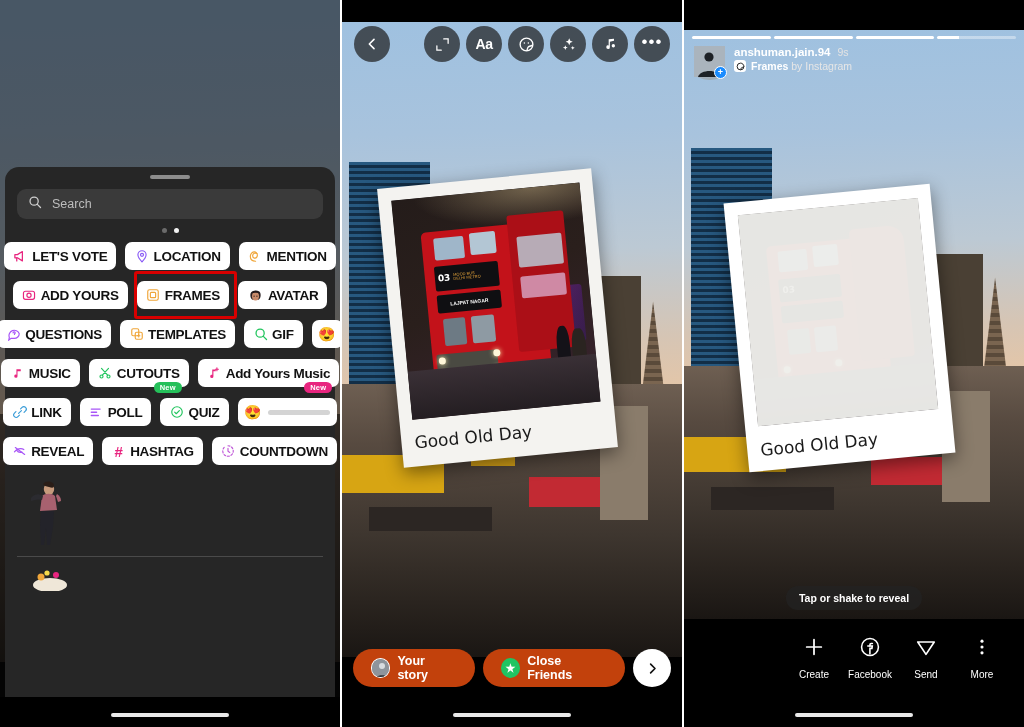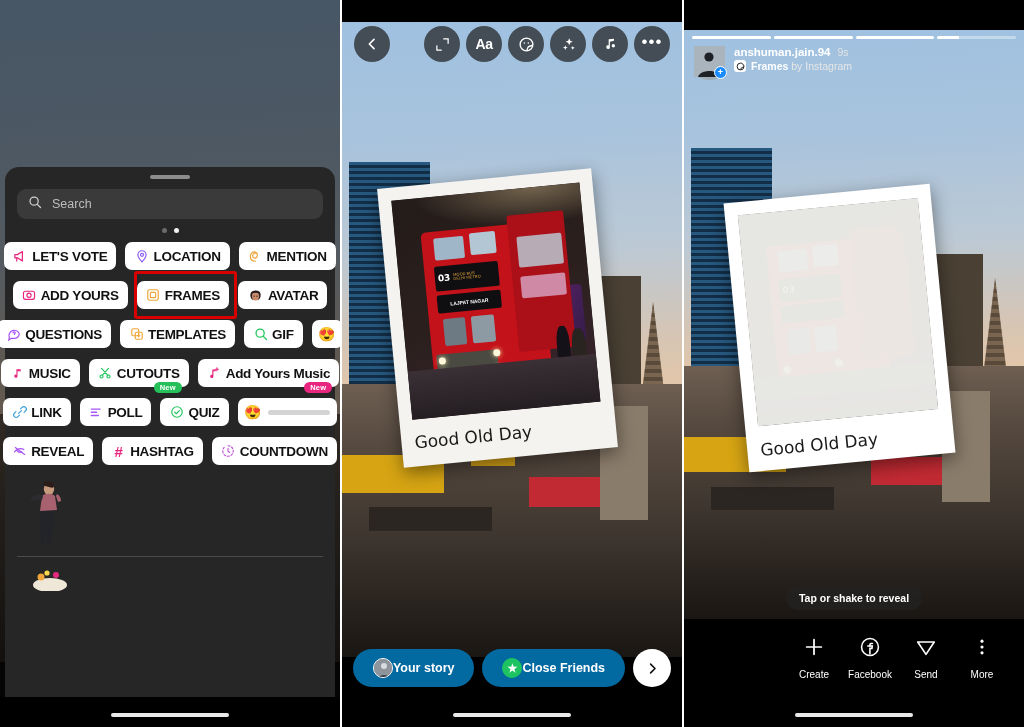--- a/index.html
+++ b/index.html
@@ -109,22 +109,22 @@
   .ground { position:absolute; left:0; right:0; bottom:0; height:22%; background:linear-gradient(to bottom,#3a3036,#241e22); }
 
   .pol-faded { position:absolute; inset:0; background:rgba(239,239,236,.93); }
   .reveal-pill {
     position:absolute; background:rgba(35,35,35,.72); color:#fff;
     font-size:10.5px; font-weight:700; border-radius:14px; padding:6px 13px; white-space:nowrap;
   }
 
   .sendbar { position:absolute; left:0; right:0; bottom:38px; height:42px; display:flex; align-items:center; gap:8px; padding:0 11px; }
   .pill {
-    height:38px; border-radius:20px; background:#0369a1; color:#fff;
-    display:flex; align-items:center; gap:0; padding:0 18px; font-size:12.5px; font-weight:700;
+    height:38px; border-radius:20px; background:#c2410c; color:#fff;
+    display:flex; align-items:center; gap:7px; padding:0 18px; font-size:12.5px; font-weight:700;
   }
   .pill.grow { flex:1 1 auto; justify-content:center; }
   .avatar-sm { width:20px; height:20px; border-radius:50%; background:#8a8f96; border:1.5px solid #fff; overflow:hidden; position:relative; }
   .cf-star { width:20px; height:20px; border-radius:50%; background:#1fc462; display:flex; align-items:center; justify-content:center; color:#fff; font-size:11px; }
   .nextbtn { width:38px; height:38px; border-radius:50%; background:#fff; color:#111; display:flex; align-items:center; justify-content:center; flex:0 0 auto; }
 
   
   .progress { position:absolute; left:8px; right:8px; top:36px; display:flex; gap:3px; }
   .seg { flex:1 1 0; height:2.5px; border-radius:2px; background:rgba(255,255,255,.38); }
   .seg.done { background:#fff; }

